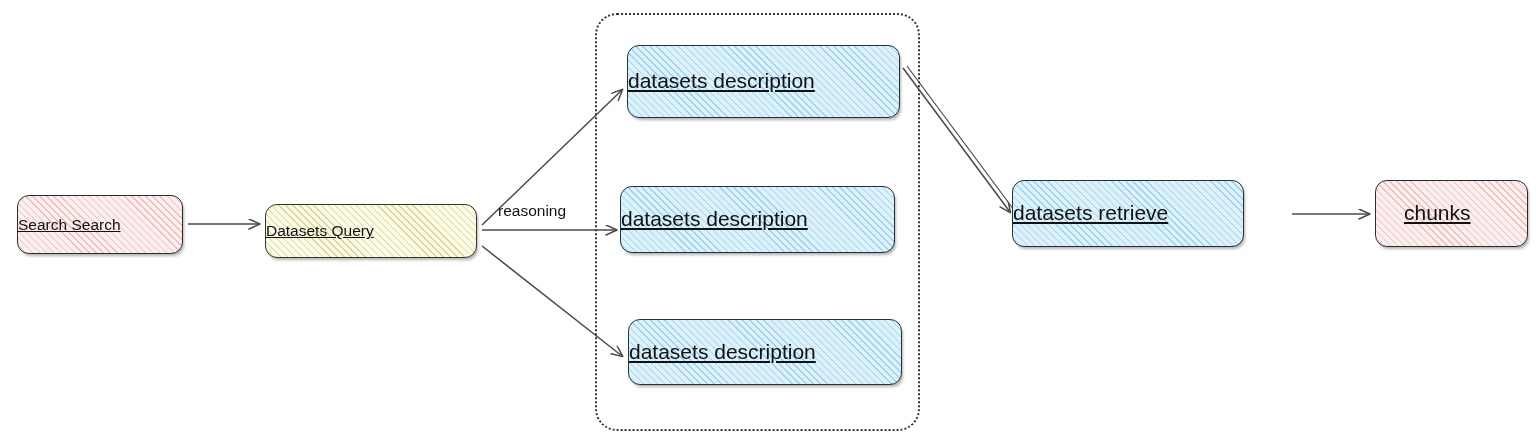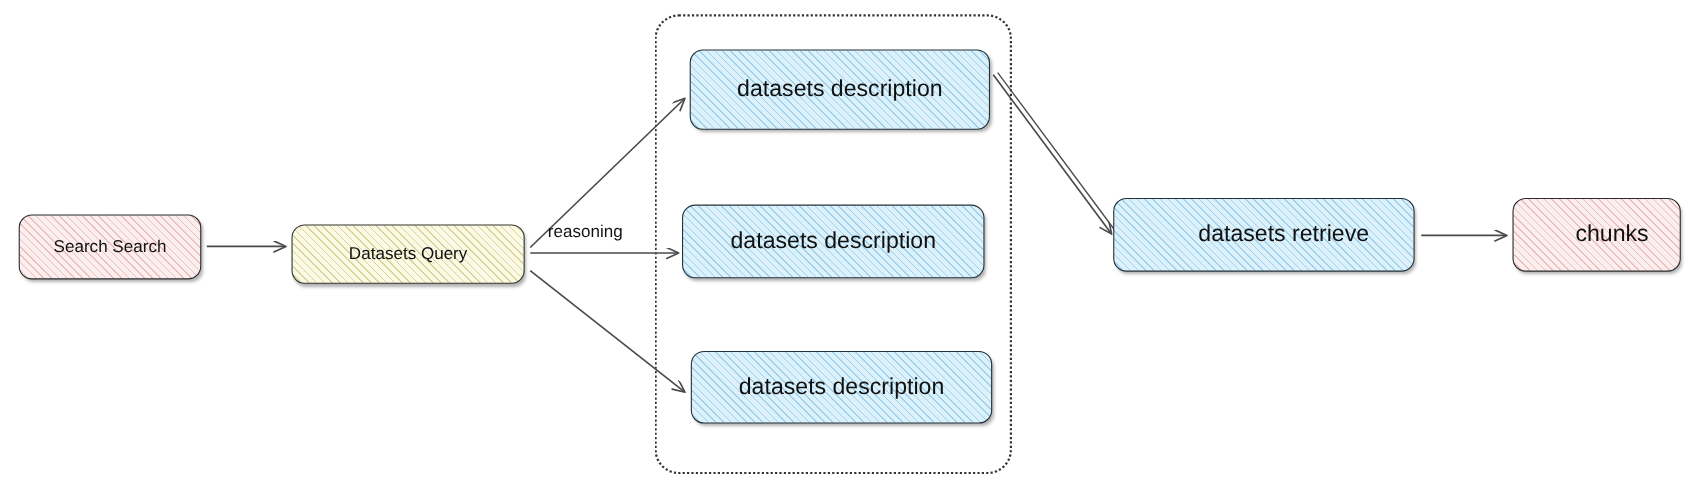--- a/index.html
+++ b/index.html
@@ -25,28 +25,29 @@
     left: 0; top: 0;
     width: 1536px;
     height: 444px;
     pointer-events: none;
   }
   .node {
     position: absolute;
     box-sizing: border-box;
     display: flex;
     align-items: center;
-    justify-content: center;
+    justify-content: flex-start;
     border-radius: 12px;
     border: 1.4px solid #2b2b2b;
     color: #111111;
     text-align: center;
     line-height: 1.15;
     box-shadow: 2px 3px 3px -1px rgba(0,0,0,0.30);
     background-repeat: repeat;
+    text-decoration: underline;
   }
   
   .fill-pink {
     background-color: #fbeeee;
     background-image: repeating-linear-gradient(
       45deg,
       rgba(226,150,150,0.55) 0px,
       rgba(226,150,150,0.55) 1px,
       rgba(255,255,255,0) 1px,
       rgba(255,255,255,0) 5px
@@ -145,21 +146,21 @@
   </div>
 
   <div class="node fill-blue sz-lg" style="left:620px; top:186px; width:275px; height:67px;">
     <span>datasets description</span>
   </div>
 
   <div class="node fill-blue sz-lg" style="left:628px; top:319px; width:274px; height:66px;">
     <span>datasets description</span>
   </div>
 
-  <div class="node fill-blue sz-lg" style="left:1012px; top:180px; width:274px; height:67px;padding-left:36px;">
+  <div class="node fill-blue sz-lg" style="left:1012px; top:180px; width:232px; height:67px;">
     <span>datasets retrieve</span>
   </div>
 
   <div class="node fill-pink sz-lg" style="left:1375px; top:180px; width:153px; height:67px;padding-left:28px;">
     <span>chunks</span>
   </div>
 
   <div class="edge-label sz-sm" style="left:498px; top:202px;">reasoning</div>
 
 </div>

